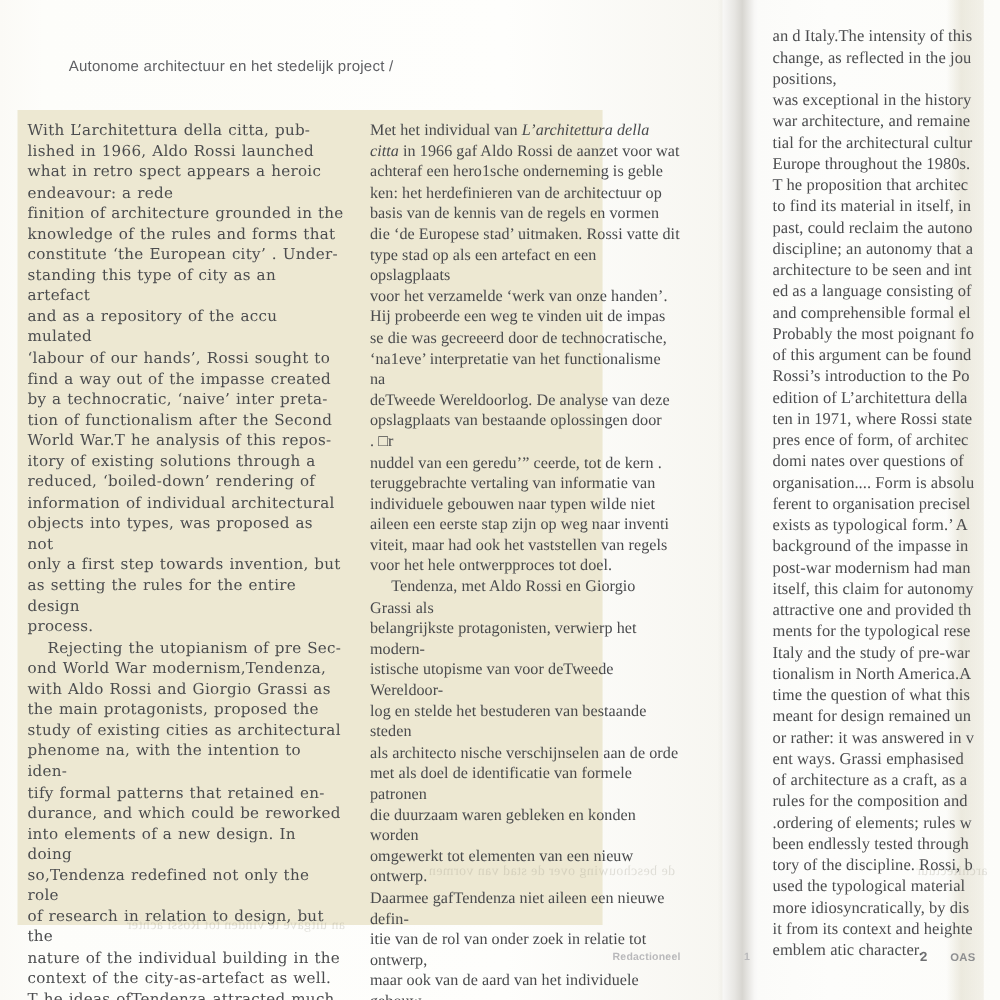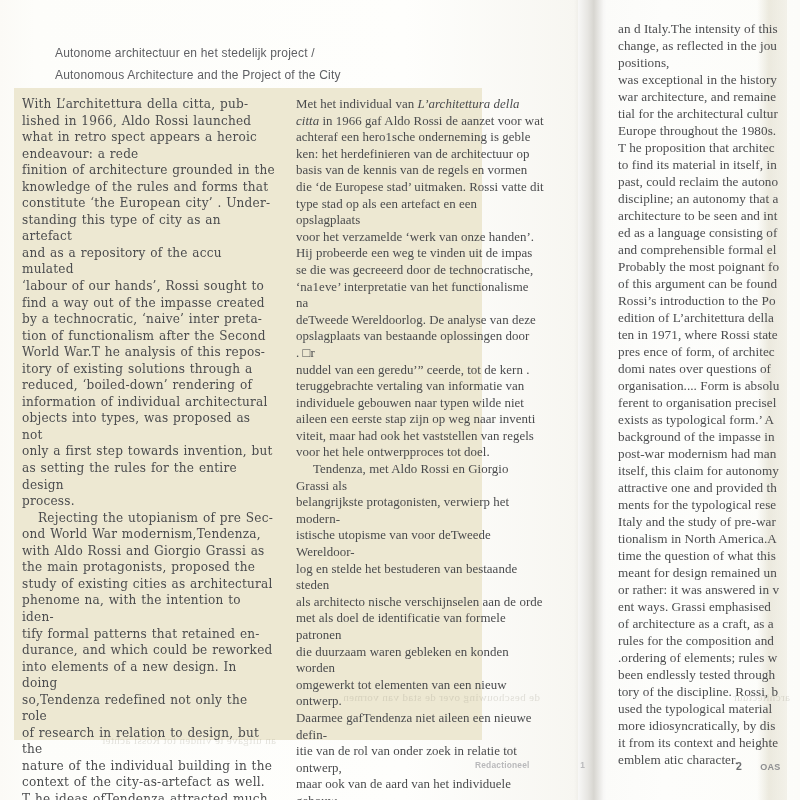--- a/index.html
+++ b/index.html
@@ -136,21 +136,21 @@
     font-family: "Liberation Serif", "DejaVu Serif", serif;
     font-size: 13.2px;
     line-height: 17.0px;
     letter-spacing: 0.05px;
     color: #4c4d4f;
   }
 
   
   .footer-left {
     position: absolute;
-    left: 475px;
+    left: 490px;
     top: 760px;
     width: 110px;
     display: flex;
     justify-content: space-between;
     align-items: flex-start;
     font-family: "Liberation Sans", "DejaVu Sans", sans-serif;
     font-size: 8.4px;
     font-weight: bold;
     color: #b9b9bb;
     letter-spacing: 0.2px;
@@ -195,21 +195,20 @@
 
   <div class="page-left"></div>
   <div class="gutter"></div>
   <div class="page-right"></div>
   <div class="right-band"></div>
 
   <div class="tint-block"></div>
 
   <div class="headline">
     <span>Autonome  architectuur  en het  stedelijk project /</span>
-    <span class="l2">Autonomous  Architecture  and the Project  of the City</span>
   </div>
 
   <div class="ghost ghost-a">an uitgave  te  vinden  tot  Rossi  achter</div>
   <div class="ghost ghost-b">de beschouwing over de stad van vormen</div>
   <div class="ghost ghost-c">architectuur</div>
 
   <div class="col col-1">
     <p style="white-space:pre-line">With L’architettura della citta, pub-
 lished in 1966, Aldo Rossi launched
 what in retro spect appears a heroic

